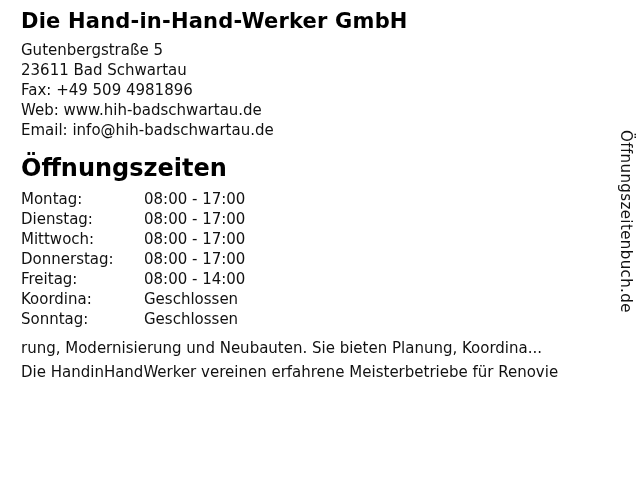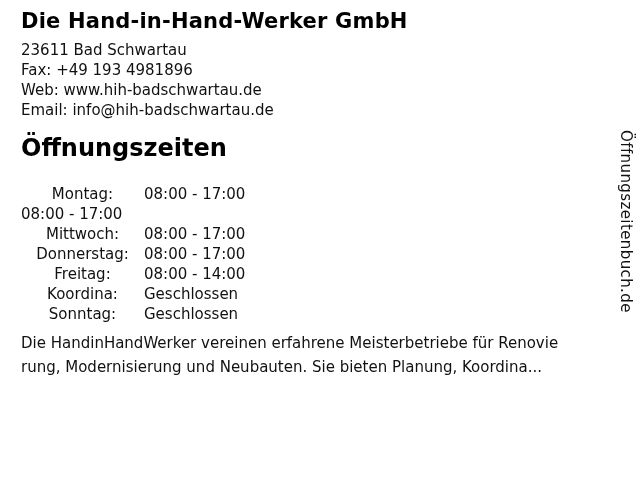--- a/index.html
+++ b/index.html
@@ -41,22 +41,21 @@
     }
     .section-heading {
       margin-top: 16px;
       font-size: 24px;
       font-weight: bold;
       line-height: 24px;
       color: #000000;
       white-space: nowrap;
     }
     .hours-table {
-      margin-top: 24px;
-      text-align: center;
+      margin-top: 9px;
     }
     .hours-row {
       display: flex;
       font-size: 15px;
       line-height: 20px;
       color: #111111;
     }
     .hours-day {
       width: 123px;
       flex: 0 0 123px;
@@ -90,34 +89,36 @@
     }
   </style>
 </head>
 <body>
 
 <div class="content">
 
   <h1 class="business-name">Die Hand-in-Hand-Werker GmbH</h1>
 
   <div class="info-block">
+    <div class="info-line">Gutenbergstraße 5</div>
     <div class="info-line">23611 Bad Schwartau</div>
-    <div class="info-line">Fax: +49 193 4981896</div>
+    <div class="info-line">Fax: +49 509 4981896</div>
     <div class="info-line">Web: www.hih-badschwartau.de</div>
     <div class="info-line">Email: info@hih-badschwartau.de</div>
   </div>
 
   <div class="section-heading">Öffnungszeiten</div>
 
   <div class="hours-table">
     <div class="hours-row">
       <span class="hours-day">Montag:</span>
       <span class="hours-time">08:00 - 17:00</span>
     </div>
     <div class="hours-row">
+      <span class="hours-day">Dienstag:</span>
       <span class="hours-time">08:00 - 17:00</span>
     </div>
     <div class="hours-row">
       <span class="hours-day">Mittwoch:</span>
       <span class="hours-time">08:00 - 17:00</span>
     </div>
     <div class="hours-row">
       <span class="hours-day">Donnerstag:</span>
       <span class="hours-time">08:00 - 17:00</span>
     </div>
@@ -130,19 +131,19 @@
       <span class="hours-time">Geschlossen</span>
     </div>
     <div class="hours-row">
       <span class="hours-day">Sonntag:</span>
       <span class="hours-time">Geschlossen</span>
     </div>
   </div>
 
 
   <div class="more-info-text">
+    <div class="para-line">rung, Modernisierung und Neubauten. Sie bieten Planung, Koordina...</div>
     <div class="para-line">Die HandinHandWerker vereinen erfahrene Meisterbetriebe für Renovie</div>
-    <div class="para-line">rung, Modernisierung und Neubauten. Sie bieten Planung, Koordina...</div>
   </div>
 
 </div>
 
 <div class="watermark">Öffnungszeitenbuch.de</div>
 
 </body></html>

